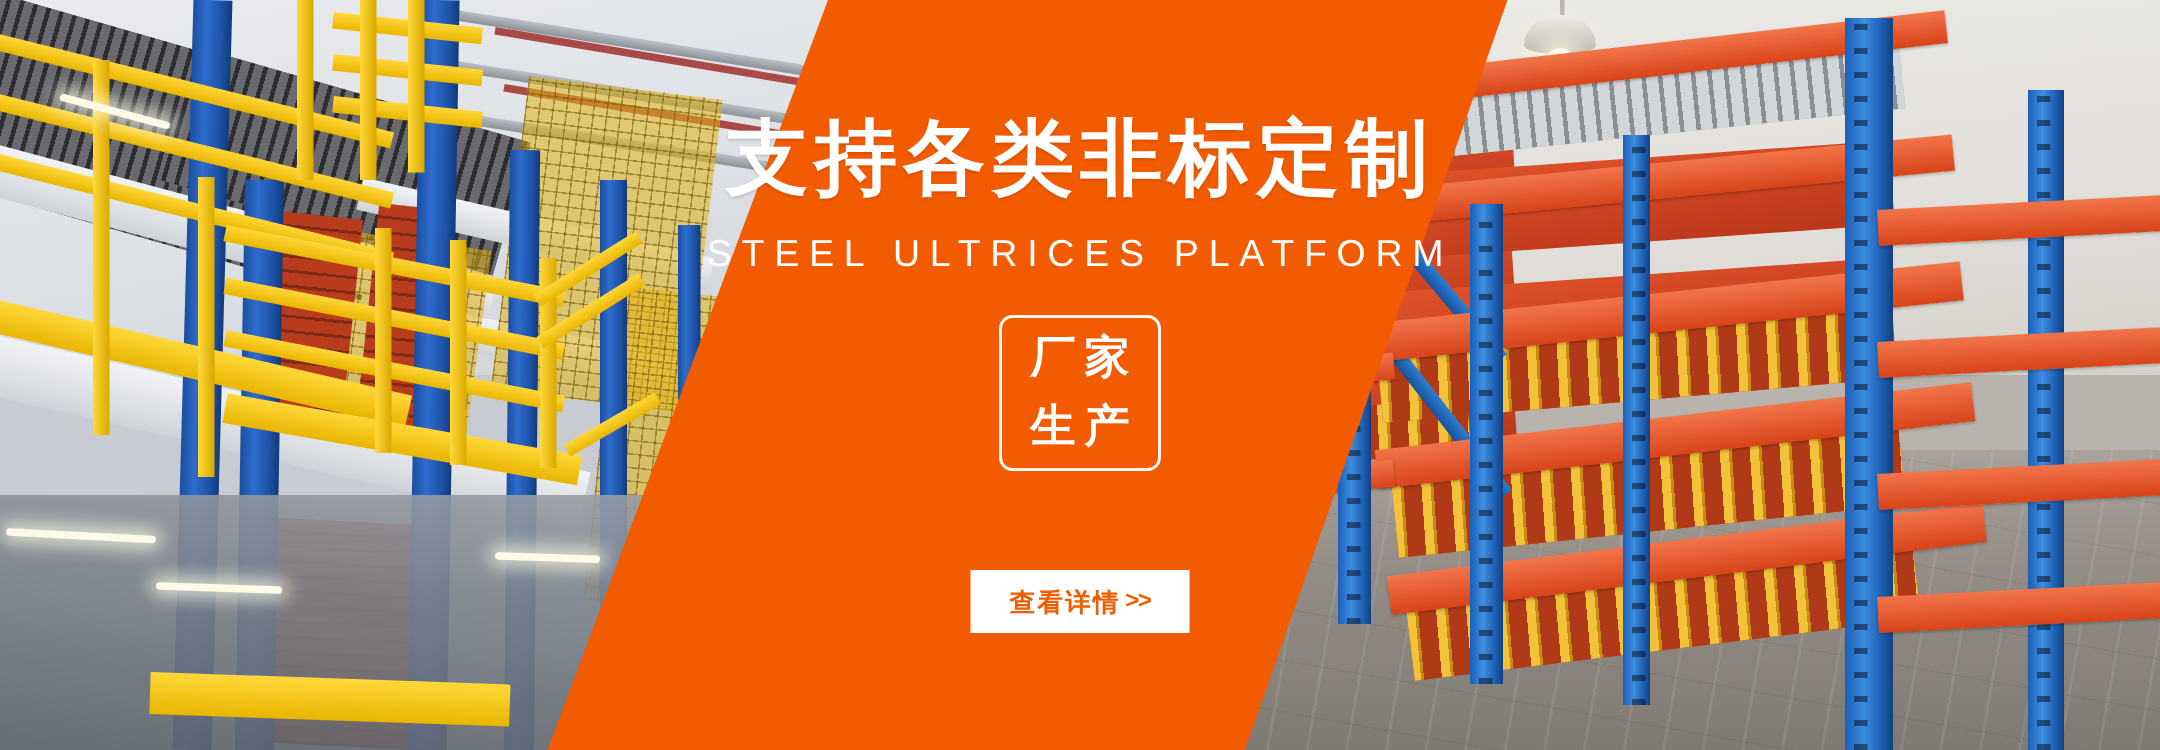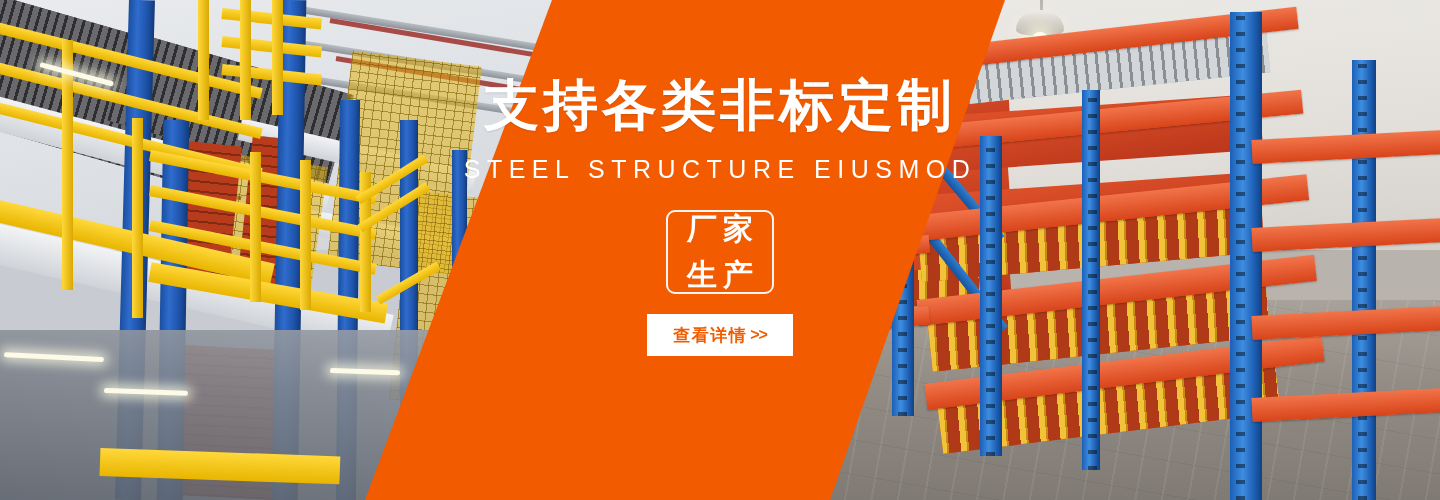--- a/index.html
+++ b/index.html
@@ -191,21 +191,21 @@
     width:100%;
   }
 
   .feature-row {
     margin-top:26px;
     display:flex;
     gap:24px;
     justify-content:center;
   }
   .feature-box {
-    width:108px; height:84px;
+    width:108px; height:104px;
     border:2px solid rgba(255,255,255,.95);
     border-radius:9px;
     display:flex; flex-direction:column;
     align-items:center; justify-content:center;
     gap:12px;
   }
   .feature-line {
     font-size:30px;
     font-weight:bold;
     letter-spacing:6px;
@@ -218,20 +218,21 @@
     margin-top:20px;
     width:360px;
     font-size:8.5px;
     line-height:1.65;
     letter-spacing:1.05px;
     color:rgba(255,255,255,.72);
   }
   .lorem div { white-space:nowrap; }
 
   .cta-wrap {
+    margin-top:46px;
   }
   .cta-button {
     display:inline-flex;
     align-items:center; justify-content:center;
     gap:1px;
     width:146px; height:42px;
     background:#ffffff;
     border:none;
     cursor:pointer;
     font-family:inherit;
@@ -371,21 +372,21 @@
     <div class="pr-beam" style="left:452px;top:316px;width:190px;height:24px;transform:rotate(-3deg);"></div>
     <div class="pr-beam" style="left:452px;top:398px;width:190px;height:24px;transform:rotate(-3deg);"></div>
   </div>
 
   <div class="orange-panel"></div>
 
   <div class="content">
 
     <h1 class="headline">支持各类非标定制</h1>
 
-    <h2 class="subhead">STEEL STRUCTURE EIUSMOD</h2>
+    <h2 class="subhead">STEEL ULTRICES PLATFORM</h2>
 
     <div class="feature-row">
 
       <div class="feature-box">
         <span class="feature-line">厂家</span>
         <span class="feature-line">生产</span>
       </div>
 
 
 

